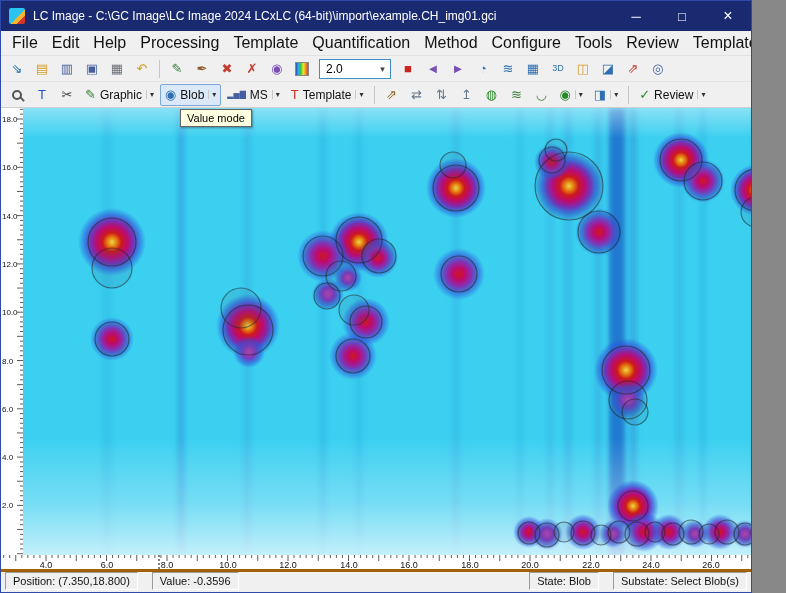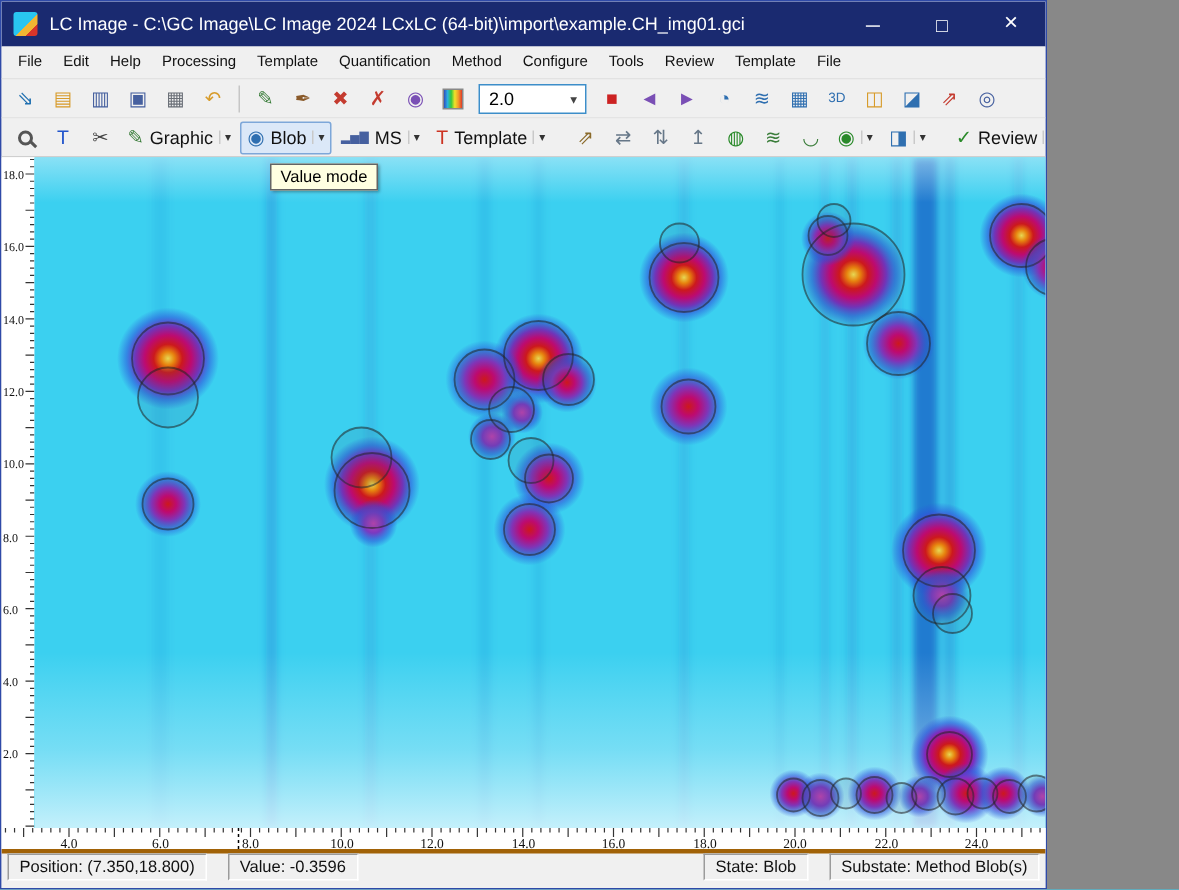--- a/index.html
+++ b/index.html
@@ -1,33 +1,33 @@
 <!DOCTYPE html>
 <html><head>
 <meta charset="utf-8">
 <style>
   * { margin:0; padding:0; box-sizing:border-box; }
   html,body { width:786px; height:593px; }
   body { font-family:"Liberation Sans", sans-serif; background:#888; }
 
-  .window { position:relative; width:698px; height:593px; border:1px solid #2f4aa8;
+  .window { position:relative; width:752px; height:593px; border:1px solid #2f4aa8;
             display:flex; flex-direction:column; background:#f0f0f0; overflow:hidden; }
 
   
   .titlebar { flex:0 0 30px; background:#1a2a70; display:flex; align-items:center;
               color:#fff; font-size:12px; }
   .app-icon { width:16px; height:16px; margin:0 8px; border-radius:2px;
               background:linear-gradient(135deg,#29c5f0 0 55%,#f2b632 55% 75%,#d8352a 75%); }
   .title-text { flex:1; white-space:nowrap; overflow:hidden; }
   .win-btn { width:46px; height:30px; display:flex; align-items:center; justify-content:center;
              font-size:13px; color:#fff; }
 
   
   .menubar { flex:0 0 22px; display:flex; align-items:center; background:#f0f0f0;
-             font-size:10px; padding-left:4px; border-bottom:1px solid #e2e2e2; color:#111; }
+             font-size:16px; padding-left:4px; border-bottom:1px solid #e2e2e2; color:#111; }
   .menu-item { padding:3px 7px; }
 
   
   .toolbar { flex:0 0 26px; display:flex; align-items:center; background:#f0f0f0;
              padding-left:4px; gap:1px; }
   #toolbar1 { border-bottom:1px solid #e4e4e4; }
   #toolbar2 { border-bottom:1px solid #cfcfcf; }
   .tb-btn { min-width:24px; height:22px; display:flex; align-items:center; justify-content:center; }
   .tb-glyph { font-size:13px; line-height:1; }
   .rainbow { width:14px; height:14px; border:1px solid #888;
@@ -44,21 +44,21 @@
              font-size:12px; color:#111; border:1px solid transparent; }
   .tb-drop.active { background:#dbe8f8; border:1px solid #7da7d9; border-radius:2px; }
   .drop-arrow { font-size:8px; color:#333; padding-left:3px; border-left:1px solid #c9c9c9; }
 
   
   .tooltip { position:absolute; left:179px; top:108px; z-index:60; background:#ffffe1;
              border:1px solid #646464; font-size:11px; padding:2px 6px; color:#000;
              box-shadow:1px 1px 2px rgba(0,0,0,.35); white-space:nowrap; }
 
   
-  .main { flex:0 0 461px; display:flex; flex-direction:column; background:#fff;font-family:Liberation Serif, serif; }
+  .main { flex:0 0 461px; display:flex; flex-direction:column; background:#fff; }
   .canvas-row { display:flex; height:447px; }
   .y-ruler { width:22px; height:447px; background:#fff; }
   .plot { position:relative; width:762px; height:447px; overflow:hidden; background:#3bd0f0; }
   .x-row { display:flex; height:14px; }
   .corner { width:22px; background:#fff; }
   .x-ruler { width:762px; height:14px; background:#fff; }
 
   
   .statusbar { flex:0 0 26px; background:#f0f0f0; display:flex; align-items:flex-start;
                padding:0 4px; gap:14px; font-size:11px; border-top:3px solid #a16207; color:#111; }
@@ -628,16 +628,16 @@
             <line x1="158" x2="158" y1="0" y2="14" stroke="#000" stroke-dasharray="2 2" stroke-width="1"></line>
           </svg></div>
     </div>
   </div>
 
   <div class="statusbar">
     <span class="status-box">Position: (7.350,18.800)</span>
     <span class="status-box">Value: -0.3596</span>
     <span class="spacer"></span>
     <span class="status-box">State: Blob</span>
-    <span class="status-box">Substate: Method Blob(s)</span>
+    <span class="status-box">Substate: Select Blob(s)</span>
   </div>
 
 </div>
 
 </body></html>

